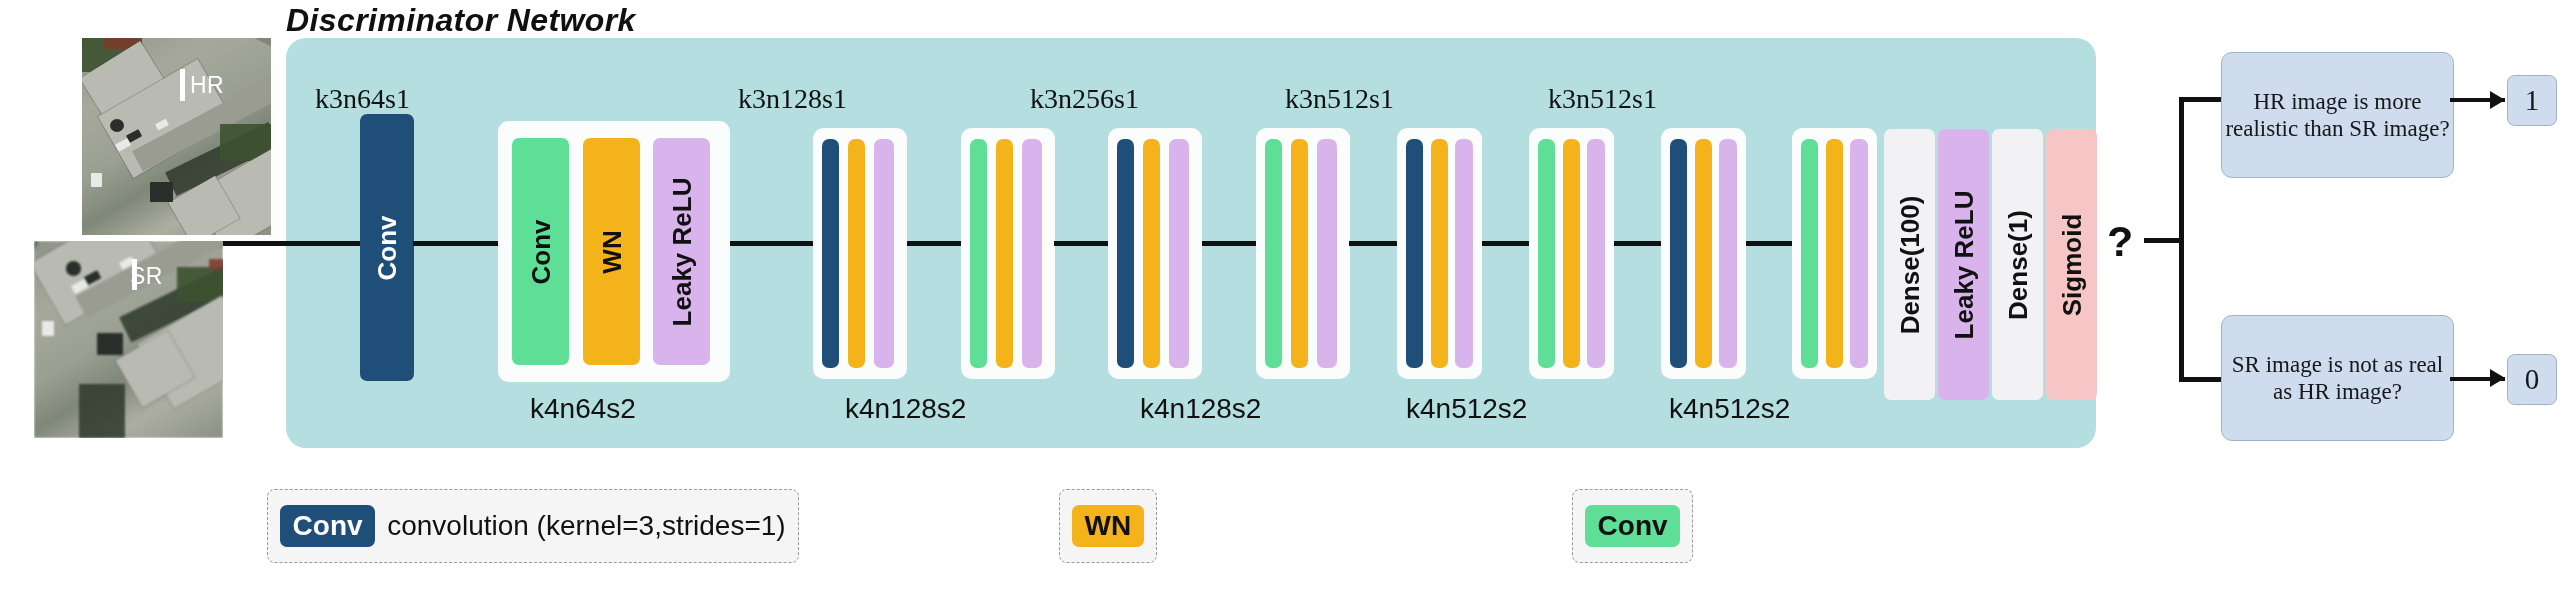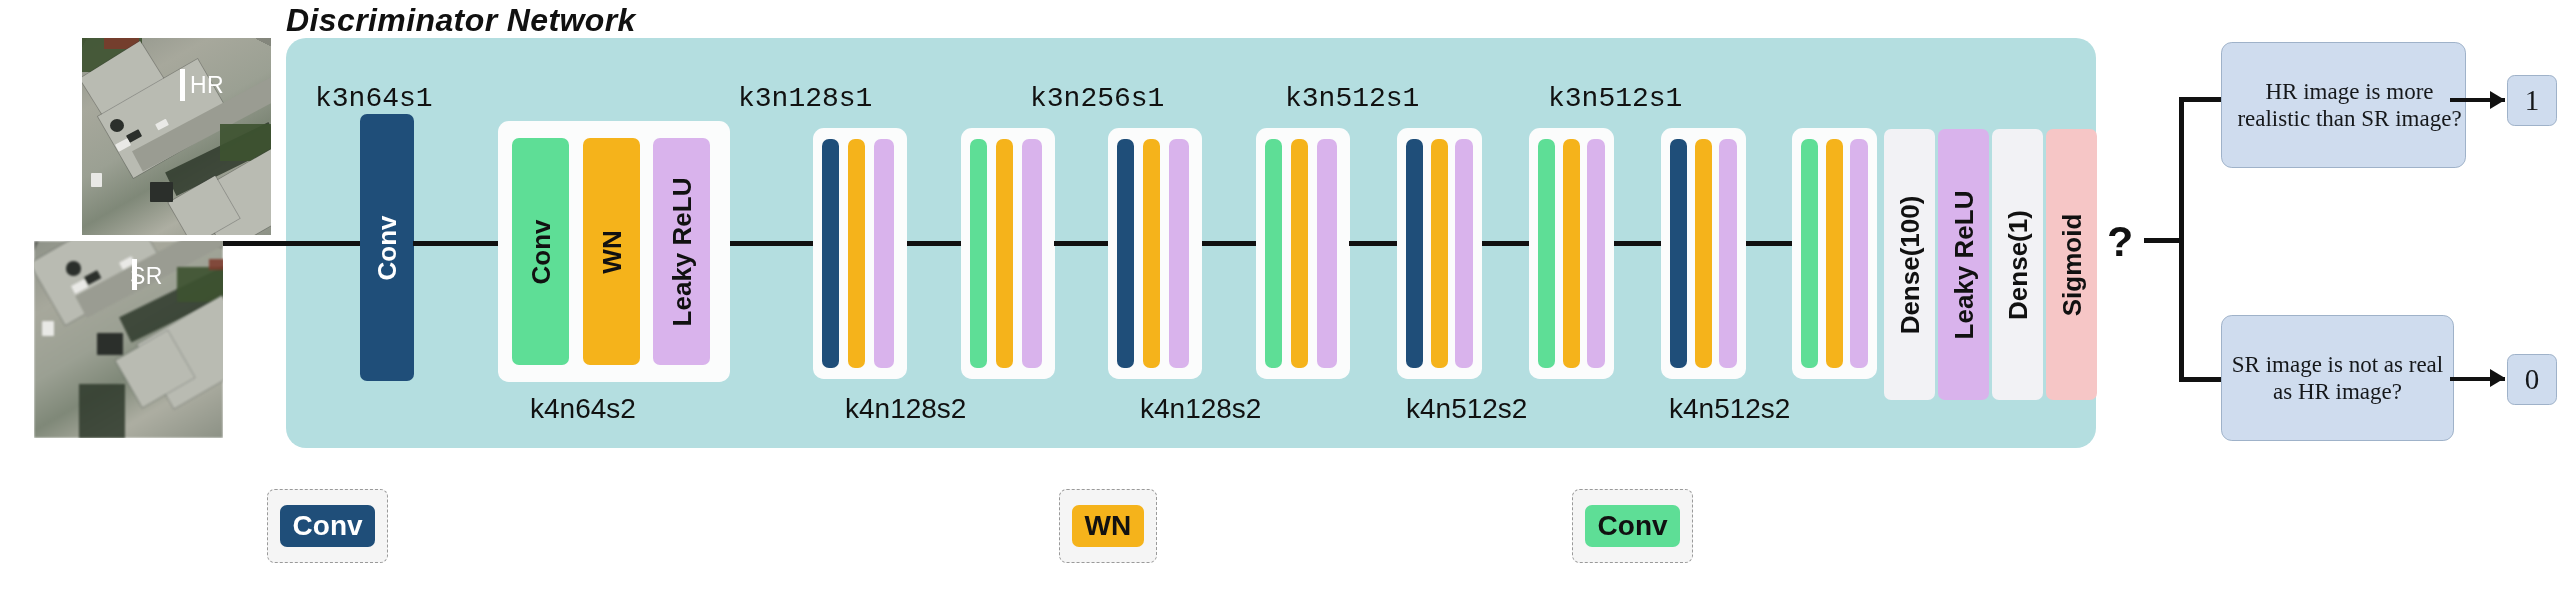--- a/index.html
+++ b/index.html
@@ -42,21 +42,21 @@
   .flowline{position:absolute;height:5.4px;background:#111;}
   .arrowhead{position:absolute;width:0;height:0;border-top:12.3px solid transparent;border-bottom:12.3px solid transparent;border-left:20px solid #111;}
 
   
   .vblock{position:absolute;border-radius:7px;}
   .vlabel{position:absolute;left:50%;top:50%;transform:translate(-50%,-50%) rotate(-90deg);
     white-space:nowrap;font-weight:bold;font-size:26px;color:#111;font-family:"Liberation Sans",sans-serif;}
   .vlabel.w{color:#ffffff;}
 
   .group{position:absolute;background:#fbfcfc;border-radius:10.8px;}
-  .toplabel{position:absolute;font-size:28px;color:#111;white-space:nowrap;font-family:Liberation Mono, monospace;}
+  .toplabel{position:absolute;font-size:28px;color:#111;white-space:nowrap;font-family:Liberation Serif, serif;}
   .botlabel{position:absolute;font-size:28px;color:#111;white-space:nowrap;font-family:"Liberation Sans",sans-serif;}
 
   .qmark{position:absolute;font-size:43px;font-weight:bold;color:#111;font-family:"Liberation Sans",sans-serif;}
 
   
   .dbox{position:absolute;background:#cfdcee;border:1.5px solid #9fb2c9;border-radius:10.8px;
     display:flex;align-items:center;justify-content:center;text-align:center;
     font-family:"Liberation Serif",serif;font-size:23px;color:#15171a;line-height:1.18;}
   .obox{position:absolute;background:#cfdcee;border:1.5px solid #9fb2c9;border-radius:7.7px;
     display:flex;align-items:center;justify-content:center;
@@ -236,40 +236,41 @@
   </div>
 
   <div class="qmark" style="left:2107px;top:217px;">?</div>
 
   <div class="conn" style="left:2144px;top:238px;width:40px;height:4.6px;"></div>
   <div class="conn" style="left:2179px;top:97px;width:4.6px;height:146px;"></div>
   <div class="conn" style="left:2179px;top:238px;width:4.6px;height:143px;"></div>
   <div class="conn" style="left:2179px;top:97px;width:43px;height:4.6px;"></div>
   <div class="conn" style="left:2179px;top:377px;width:43px;height:4.6px;"></div>
 
-  <div class="dbox" style="left:2221px;top:42px;width:231px;height:124px;padding-left:12px;">
+  <div class="dbox" style="left:2221px;top:52px;width:231px;height:124px;">
     <span>HR image is more realistic than SR image?</span>
   </div>
   <div class="conn" style="left:2450px;top:98px;width:55px;height:3.8px;"></div>
   <div class="arrowhead" style="left:2490px;top:91px;border-top-width:9.2px;border-bottom-width:9.2px;border-left-width:15.4px;"></div>
   <div class="obox" style="left:2507px;top:75px;width:48px;height:49px;">
     <span>1</span>
   </div>
 
   <div class="dbox" style="left:2221px;top:315px;width:231px;height:124px;">
     <span>SR image is not as real as HR image?</span>
   </div>
   <div class="conn" style="left:2450px;top:377px;width:55px;height:3.8px;"></div>
   <div class="arrowhead" style="left:2490px;top:369px;border-top-width:9.2px;border-bottom-width:9.2px;border-left-width:15.4px;"></div>
   <div class="obox" style="left:2507px;top:354px;width:48px;height:49px;">
     <span>0</span>
   </div>
 
   <div class="legend" style="left:267px;height:74px;">
     <span class="lbadge" style="background:#1f4e79;color:#ffffff;">Conv</span>
+    <span class="ltext">convolution (kernel=3,strides=1)</span>
   </div>
 
   <div class="legend" style="left:1059px;height:74px;">
     <span class="lbadge" style="background:#f5b31b;color:#111111;">WN</span>
   </div>
 
   <div class="legend" style="left:1572px;height:74px;">
     <span class="lbadge" style="background:#5ede96;color:#111111;">Conv</span>
   </div>
 

